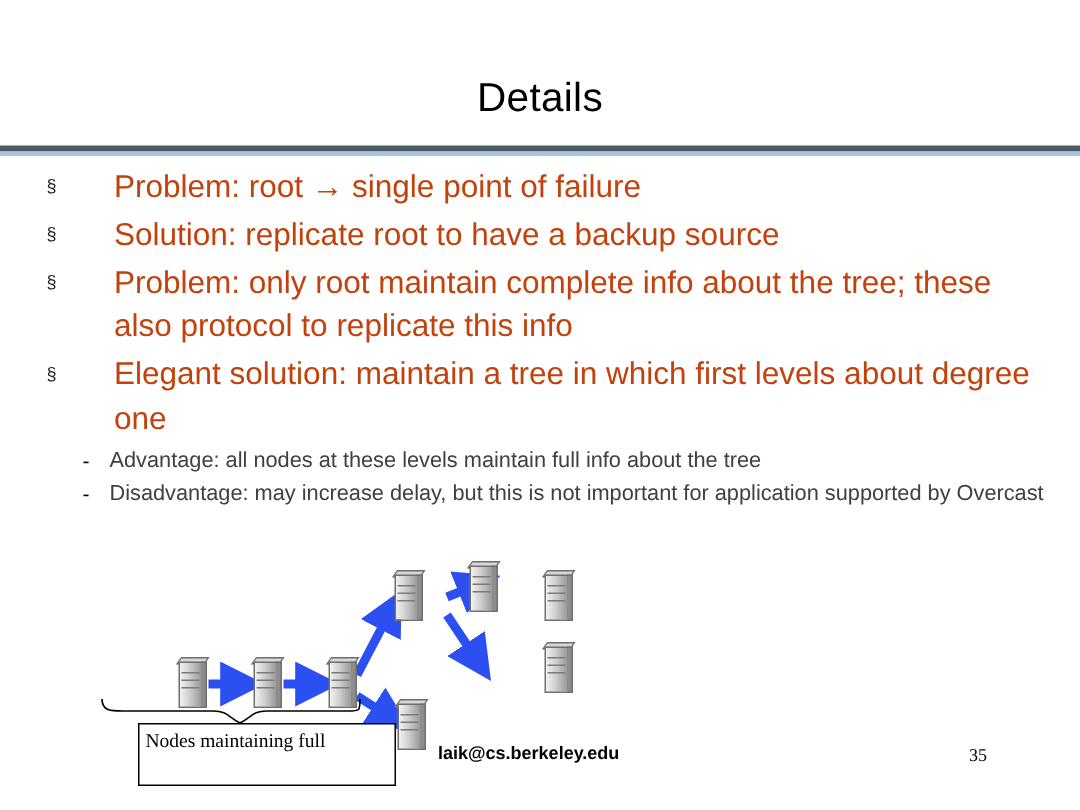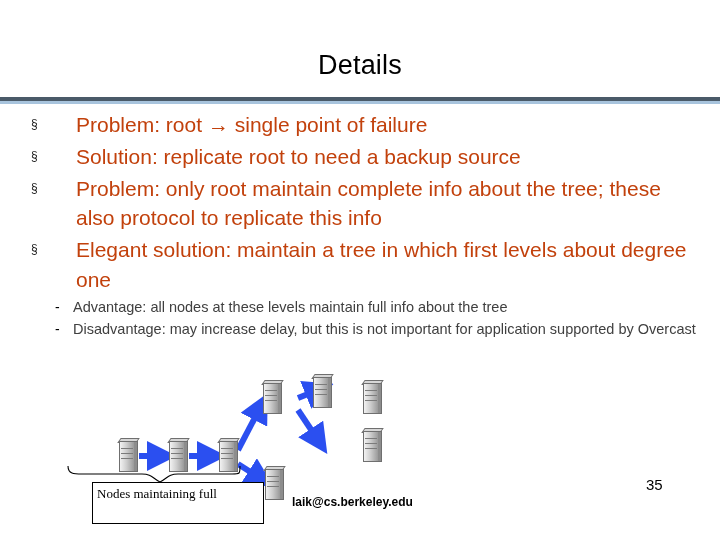--- a/index.html
+++ b/index.html
@@ -181,42 +181,43 @@
     position: absolute;
     left: 292px;
     top: 495px;
     font-size: 12px;
     font-weight: bold;
     color: #000;
   }
   .pagenum {
     position: absolute;
     left: 646px;
-    top: 476px;
-    font-size: 15px;
+    top: 496px;
+    font-size: 12px;
     color: #000;
+    font-family: Liberation Serif, serif;
   }
 </style>
 </head>
 <body>
 
 <div class="slide">
 
   <div class="title">Details</div>
   <div class="rule-dark"></div>
   <div class="rule-light"></div>
 
   <div class="bullets">
     <div class="bullet">
       <span class="marker">§</span>
       <span class="btext">Problem: root → single point of failure</span>
     </div>
     <div class="bullet">
       <span class="marker">§</span>
-      <span class="btext">Solution: replicate root to need a backup source</span>
+      <span class="btext">Solution: replicate root to have a backup source</span>
     </div>
     <div class="bullet">
       <span class="marker">§</span>
       <span class="btext">Problem: only root maintain complete info about the tree; these also protocol to replicate this info</span>
     </div>
     <div class="bullet">
       <span class="marker">§</span>
       <span class="btext">Elegant solution: maintain a tree in which first levels about degree one</span>
     </div>
   </div>

